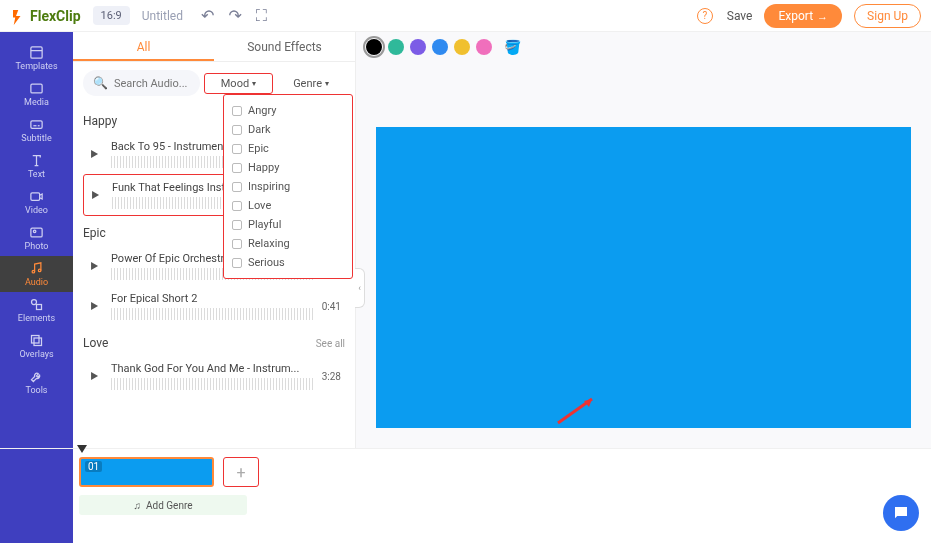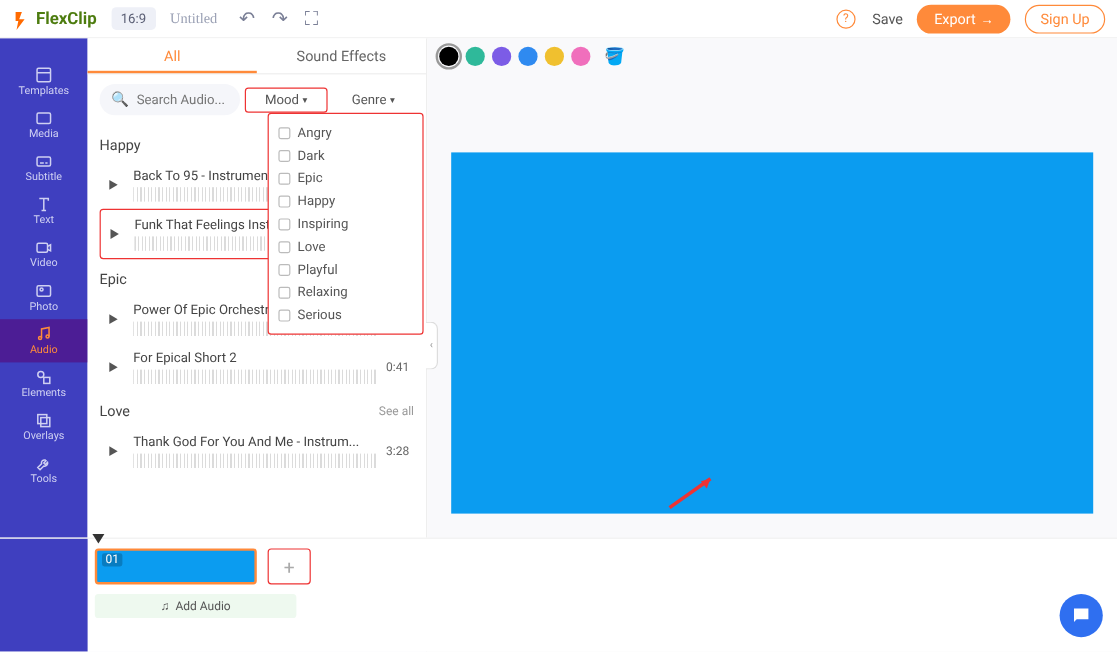--- a/index.html
+++ b/index.html
@@ -2,35 +2,35 @@
 <html><head>
 <meta charset="utf-8">
 <style>
 * { margin: 0; padding: 0; box-sizing: border-box; font-family: -apple-system, BlinkMacSystemFont, "Segoe UI", Roboto, Arial, sans-serif; }
 body { width: 931px; height: 543px; overflow: hidden; background: #fff; position: relative; }
 
 .topbar { height: 32px; display: flex; align-items: center; padding: 0 10px; background: #fff; border-bottom: 1px solid #f0f0f0; }
 .logo { display: flex; align-items: center; color: #4d7c0f; font-weight: 700; font-size: 14px; margin-right: 12px; }
 .logo svg { width: 18px; height: 18px; margin-right: 2px; }
 .ratio-badge { background: #eef0f7; color: #5b5f75; font-size: 11px; padding: 3px 8px; border-radius: 4px; margin-right: 12px; }
-.doc-title { color: #9aa0b4; font-size: 12px; font-family: Liberation Serif, serif; }
+.doc-title { color: #9aa0b4; font-size: 12px; }
 .topbar-center-icons { display: flex; gap: 14px; margin-left: 18px; color: #7a7f96; align-items: center; }
 .topbar-spacer { flex: 1; }
 .help-icon { width: 16px; height: 16px; border: 1.5px solid #ff8a3a; border-radius: 50%; display: flex; align-items: center; justify-content: center; color: #ff8a3a; font-size: 10px; margin-right: 14px; }
 .btn-save { font-size: 12px; color: #555; margin-right: 12px; cursor: pointer; }
 .btn-export { background: #ff8a3a; color: #fff; font-size: 12px; padding: 5px 14px; border-radius: 14px; margin-right: 12px; display: flex; align-items: flex-end; cursor: pointer; }
 .btn-export span.arrow { margin-left: 4px; font-size: 11px; }
 .btn-signup { border: 1px solid #ff8a3a; color: #ff8a3a; font-size: 12px; padding: 4px 12px; border-radius: 14px; cursor: pointer; }
 
 .main { display: flex; height: 511px; }
 
-.sidebar { width: 73px; background: #3f3fbf; display: flex; flex-direction: column; align-items: center; padding-top: 18px; }
+.sidebar { width: 73px; background: #3f3fbf; display: flex; flex-direction: column; align-items: center; padding-top: 8px; }
 .side-item { width: 100%; height: 36px; display: flex; flex-direction: column; align-items: center; justify-content: center; color: #cfd0f2; font-size: 9px; cursor: pointer; gap: 1px; }
 .side-item svg { width: 15px; height: 15px; }
-.side-item.active { background: #4c1d95; color: #ff8a3a; position: relative; }
+.side-item.active { background: #404040; color: #ff8a3a; position: relative; }
 
 .panel { width: 283px; background: #fff; border-right: 1px solid #eee; display: flex; flex-direction: column; position: relative; }
 .tabs { display: flex; height: 30px; border-bottom: 1px solid #eee; }
 .tab { flex: 1; text-align: center; font-size: 12px; color: #666; line-height: 30px; cursor: pointer; }
 .tab.active { color: #ff8a3a; border-bottom: 2px solid #ff8a3a; }
 
 .search-row { display: flex; align-items: center; padding: 8px 10px; gap: 4px; }
 .search-box { flex: 1; display: flex; align-items: center; background: #f5f6fa; border-radius: 14px; padding: 4px 10px; height: 26px; }
 .search-box input { border: none; background: transparent; outline: none; font-size: 11px; color: #666; width: 100%; }
 .search-icon { color: #888; margin-right: 6px; font-size: 12px; }
@@ -374,21 +374,21 @@
 <div class="timeline-area" style="position:absolute; bottom:0; left:0; right:0;">
   <div class="timeline-left"></div>
   <div class="timeline-content">
     <div class="playhead"></div>
     <div class="scene-clip">
       <span class="num">01</span>
     </div>
     <div class="add-scene">+</div>
     <div class="add-audio-track">
       <span>♫</span>
-      <span>Add Audio</span>
+      <span>Add Genre</span>
     </div>
   </div>
 </div>
 
 <div class="chat-bubble">
   <svg width="18" height="18" viewBox="0 0 24 24">
       <path fill="#fff" d="M4 4h16v12H7l-3 3z"></path>
     </svg>
 </div>
 

